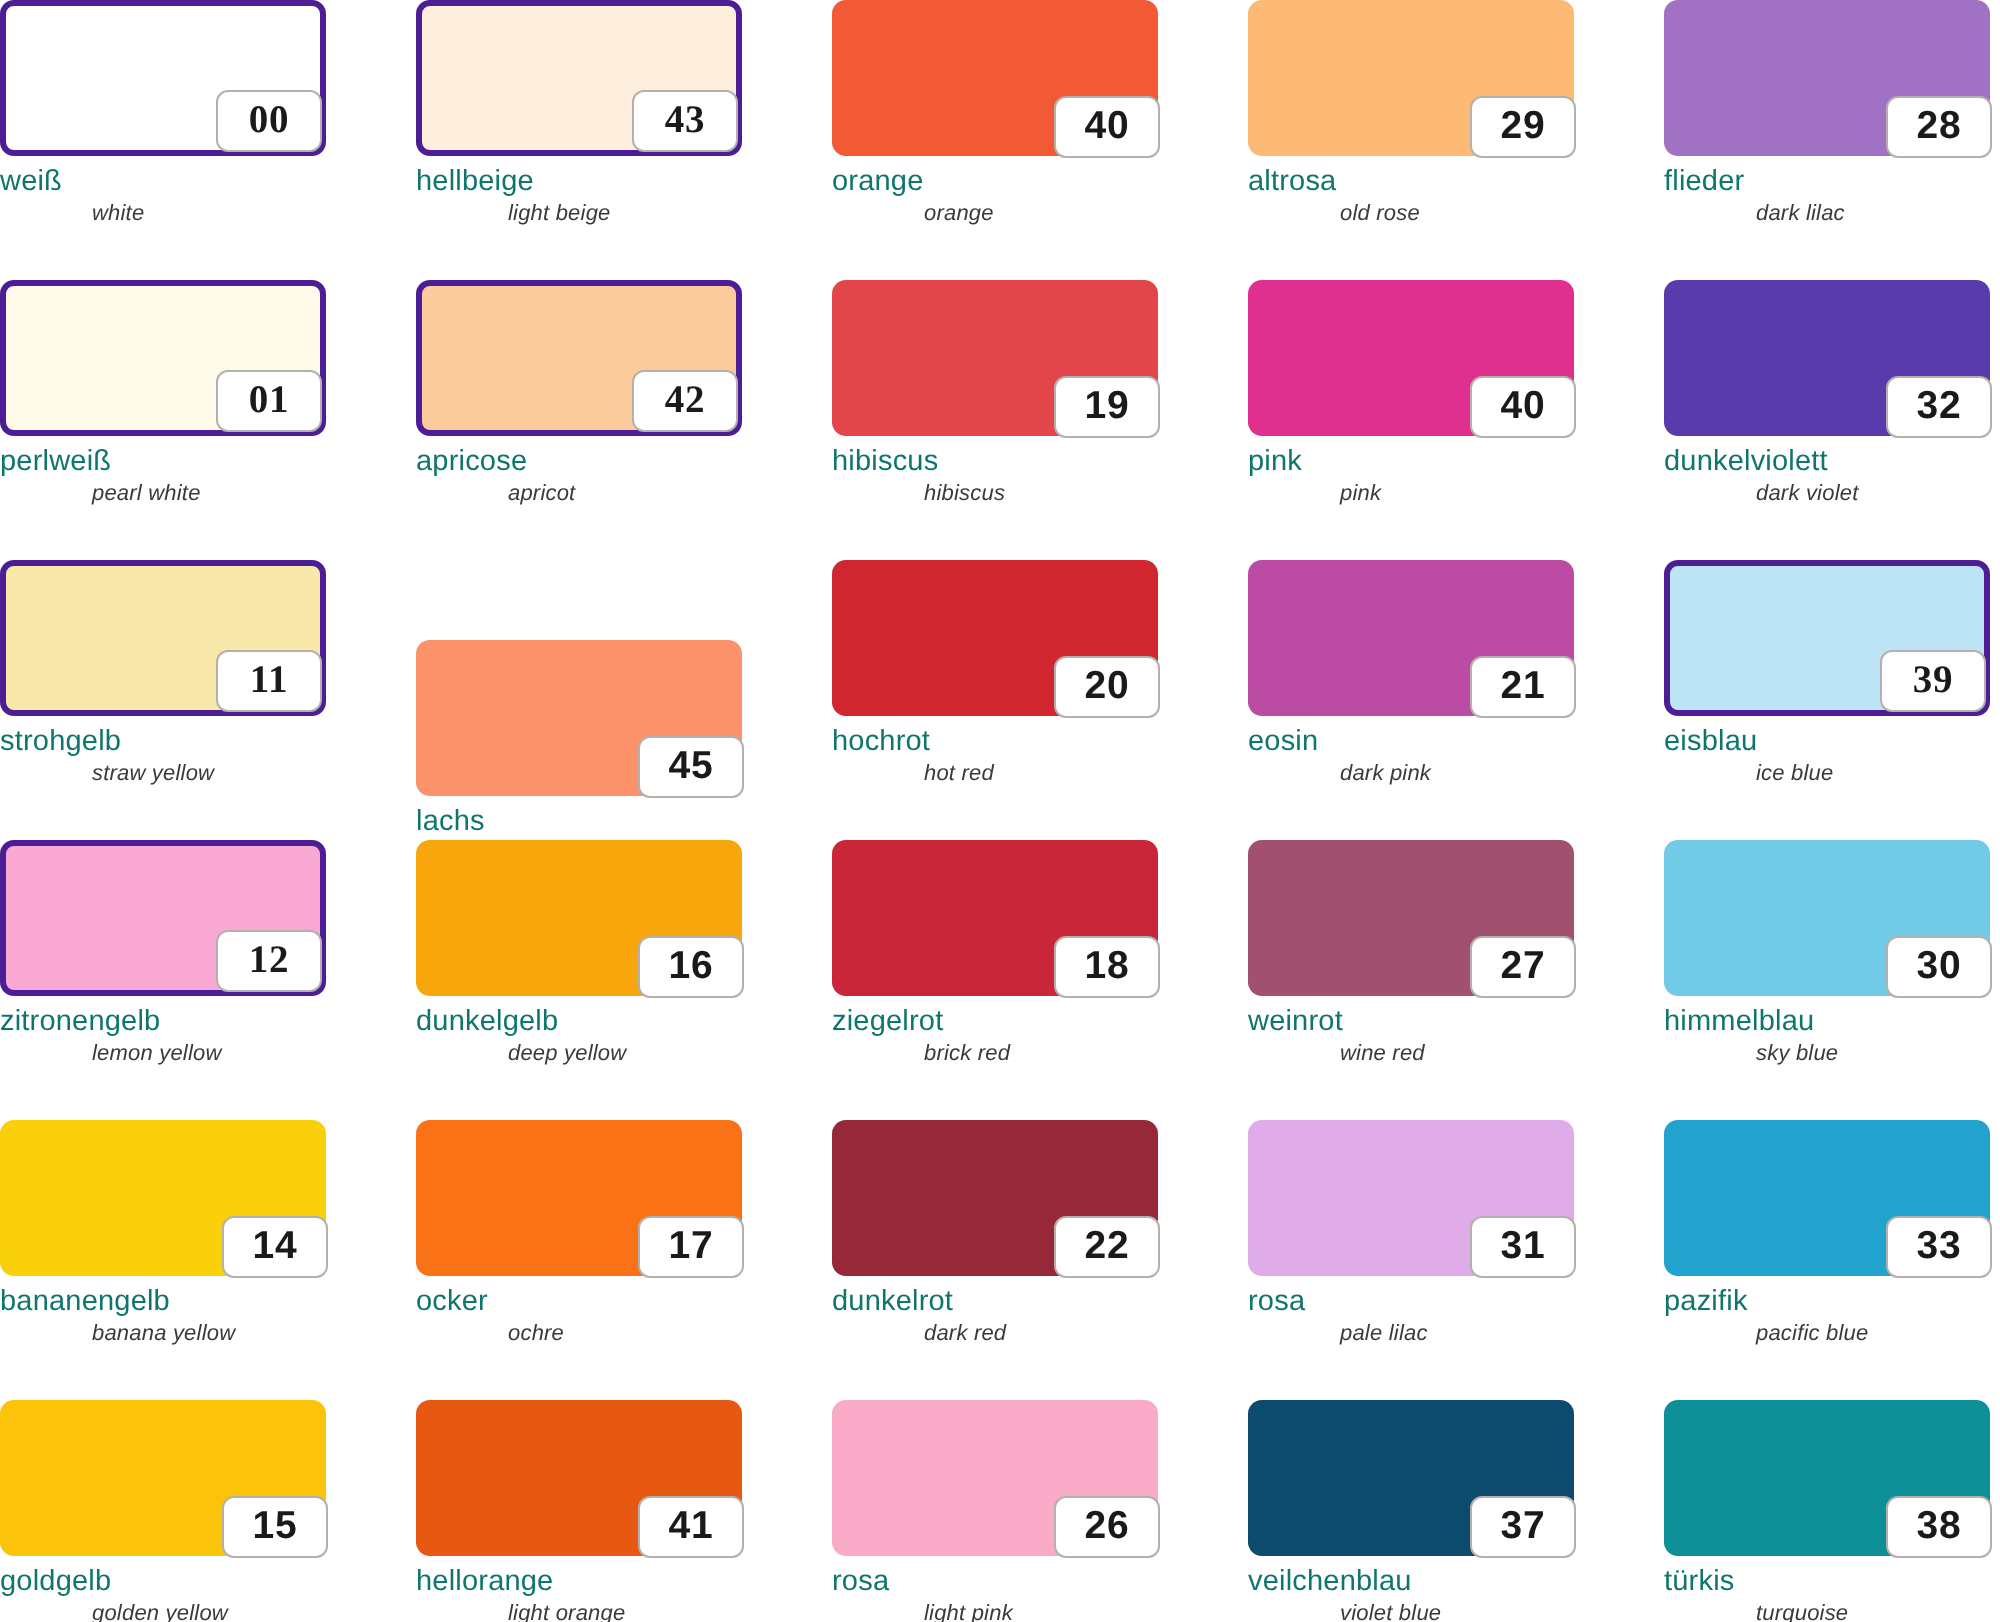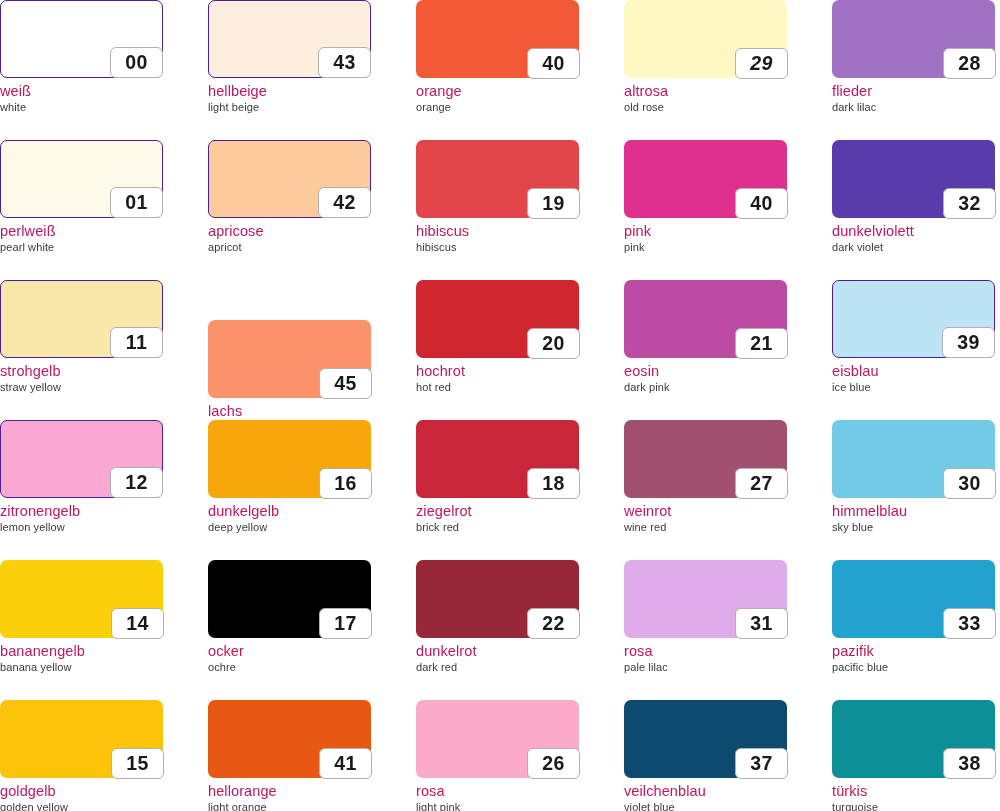--- a/index.html
+++ b/index.html
@@ -32,21 +32,22 @@
   .swatch-chip {
     position: relative;
     width: 163px;
     height: 78px;
     border-radius: 7px;
     box-sizing: border-box;
     overflow: visible;
   }
 
   .swatch-chip.has-outline {
-    border: 1px solid #4c1d95;
+    border: 3px solid #4c1d95;
+    font-family: Liberation Serif, serif;
   }
 
   .number-badge {
     position: absolute;
     right: -1px;
     bottom: -1px;
     min-width: 53px;
     height: 31px;
     background: #ffffff;
     border: 1px solid #b4b0ac;
@@ -60,31 +61,33 @@
     letter-spacing: 0.4px;
     box-sizing: border-box;
   }
 
   .swatch-labels {
     padding-top: 5px;
   }
 
   .name-de {
     font-size: 14.5px;
-    color: #be185d;
+    color: #0f766e;
     line-height: 1.15;
     letter-spacing: 0.1px;
   }
 
   .name-en {
     font-size: 11px;
+    font-style: italic;
     color: #3a3a3a;
     line-height: 1.2;
     padding-top: 1px;
     letter-spacing: 0.1px;
+    padding-left: 46px;
   }
 </style>
 </head>
 <body>
 
 <div id="palette-grid">
     <div class="swatch-cell">
       <div class="swatch-chip has-outline" style="background: rgb(255, 255, 255);">
         <div class="number-badge">00</div>
       </div>
@@ -105,21 +108,21 @@
     <div class="swatch-cell">
       <div class="swatch-chip" style="background: rgb(241, 90, 53);">
         <div class="number-badge">40</div>
       </div>
       <div class="swatch-labels">
         <div class="name-de">orange</div>
         <div class="name-en">orange</div>
       </div>
     </div>
     <div class="swatch-cell">
-      <div class="swatch-chip" style="background: #fef9c3; font-style: italic;">
+      <div class="swatch-chip" style="background: #fdba74;">
         <div class="number-badge">29</div>
       </div>
       <div class="swatch-labels">
         <div class="name-de">altrosa</div>
         <div class="name-en">old rose</div>
       </div>
     </div>
     <div class="swatch-cell">
       <div class="swatch-chip" style="background: rgb(161, 114, 196); padding-left: 48px;">
         <div class="number-badge">28</div>
@@ -267,21 +270,21 @@
     <div class="swatch-cell">
       <div class="swatch-chip" style="background: rgb(250, 208, 11);">
         <div class="number-badge">14</div>
       </div>
       <div class="swatch-labels">
         <div class="name-de">bananengelb</div>
         <div class="name-en">banana yellow</div>
       </div>
     </div>
     <div class="swatch-cell">
-      <div class="swatch-chip" style="background: #000000;">
+      <div class="swatch-chip" style="background: #f97316;">
         <div class="number-badge">17</div>
       </div>
       <div class="swatch-labels">
         <div class="name-de">ocker</div>
         <div class="name-en">ochre</div>
       </div>
     </div>
     <div class="swatch-cell">
       <div class="swatch-chip" style="background: rgb(151, 40, 58);">
         <div class="number-badge">22</div>

